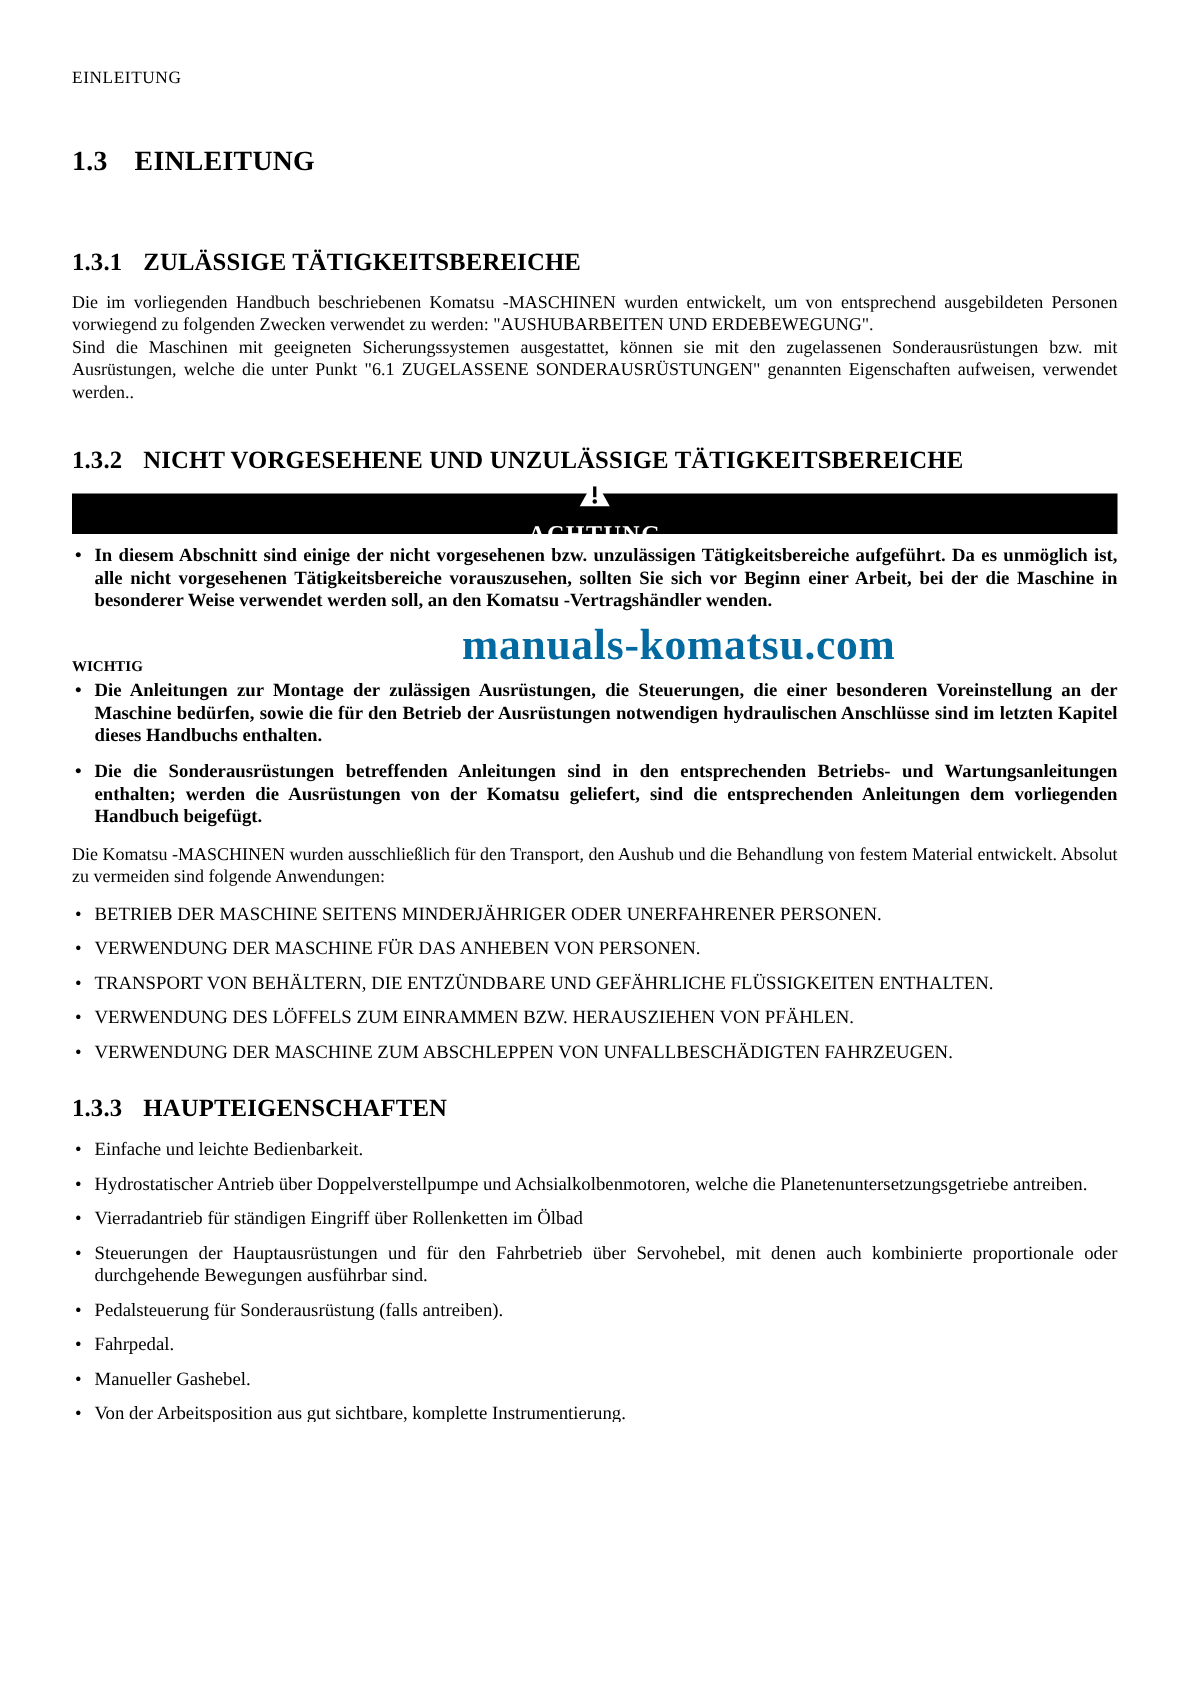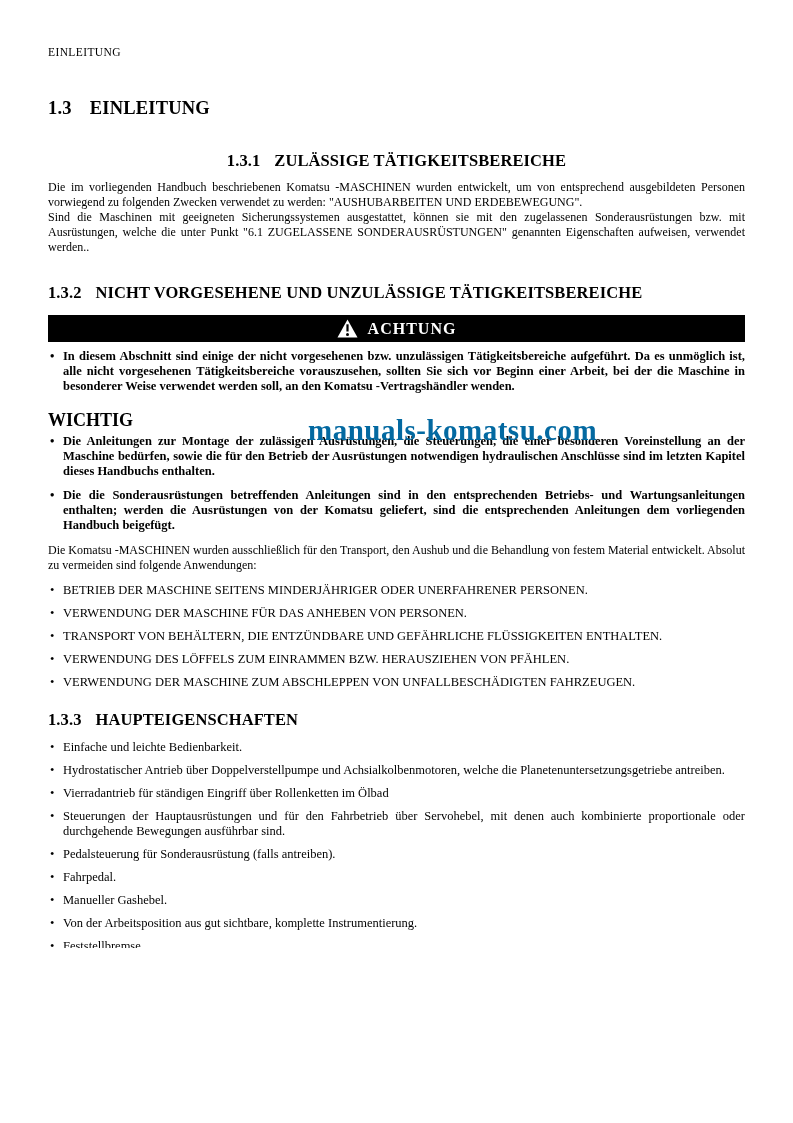--- a/index.html
+++ b/index.html
@@ -14,35 +14,36 @@
     padding:46px 48px 0 48px;
     overflow:hidden;
   }
   .running-header { font-size:11.5px; letter-spacing:0.4px; }
 
   .h1 { margin-top:40px; font-size:18.5px; font-weight:bold; letter-spacing:0.2px; }
   .h1 .h-num { margin-right:18px; }
   .h2 { font-size:16.5px; font-weight:bold; letter-spacing:0.1px; }
   .h2 .h-num { margin-right:14px; }
 
-  .sec-131 .h2 { margin-top:32px; margin-bottom:9px;text-align:center; }
+  .sec-131 .h2 { margin-top:46px; margin-bottom:9px; }
   .sec-132 .h2 { margin-top:28px; }
   .sec-133 .h2 { margin-top:20px; }
 
   .body-text { font-size:12px; line-height:15px; text-align:justify; }
 
   .warning-banner {
     margin-top:12px;
     height:27px;
     background:#000000;
     color:#ffffff;
     display:flex;
     align-items:center;
     justify-content:center;
     gap:10px;
+    flex-direction:column;
   }
   .warn-icon { display:inline-flex; align-items:center; }
   .warn-label { font-size:16px; font-weight:bold; letter-spacing:1px; }
 
   ul.bullets { list-style:none; }
   ul.bullets li {
     position:relative;
     padding-left:15px;
     font-size:12.5px;
     line-height:15px;
@@ -51,21 +52,21 @@
   ul.bullets li::before {
     content:"\2022";
     position:absolute;
     left:2px;
     top:0;
   }
   ul.bold-bullets li { font-weight:bold; }
 
   .warn-bullet-list { margin-top:7px; }
 
-  .wichtig-label { margin-top:16px; font-size:18px; font-weight:bold; }
+  .wichtig-label { margin-top:31px; font-size:10px; font-weight:bold; }
   .wichtig-list { margin-top:3px; }
   .wichtig-list li + li { margin-top:9px; }
 
   .intro-para { margin-top:10px; }
 
   .forbidden-list { margin-top:10px; }
   .forbidden-list li { margin-bottom:8px; }
 
   .features-list { margin-top:10px; }
   .features-list li { margin-bottom:8px; }

